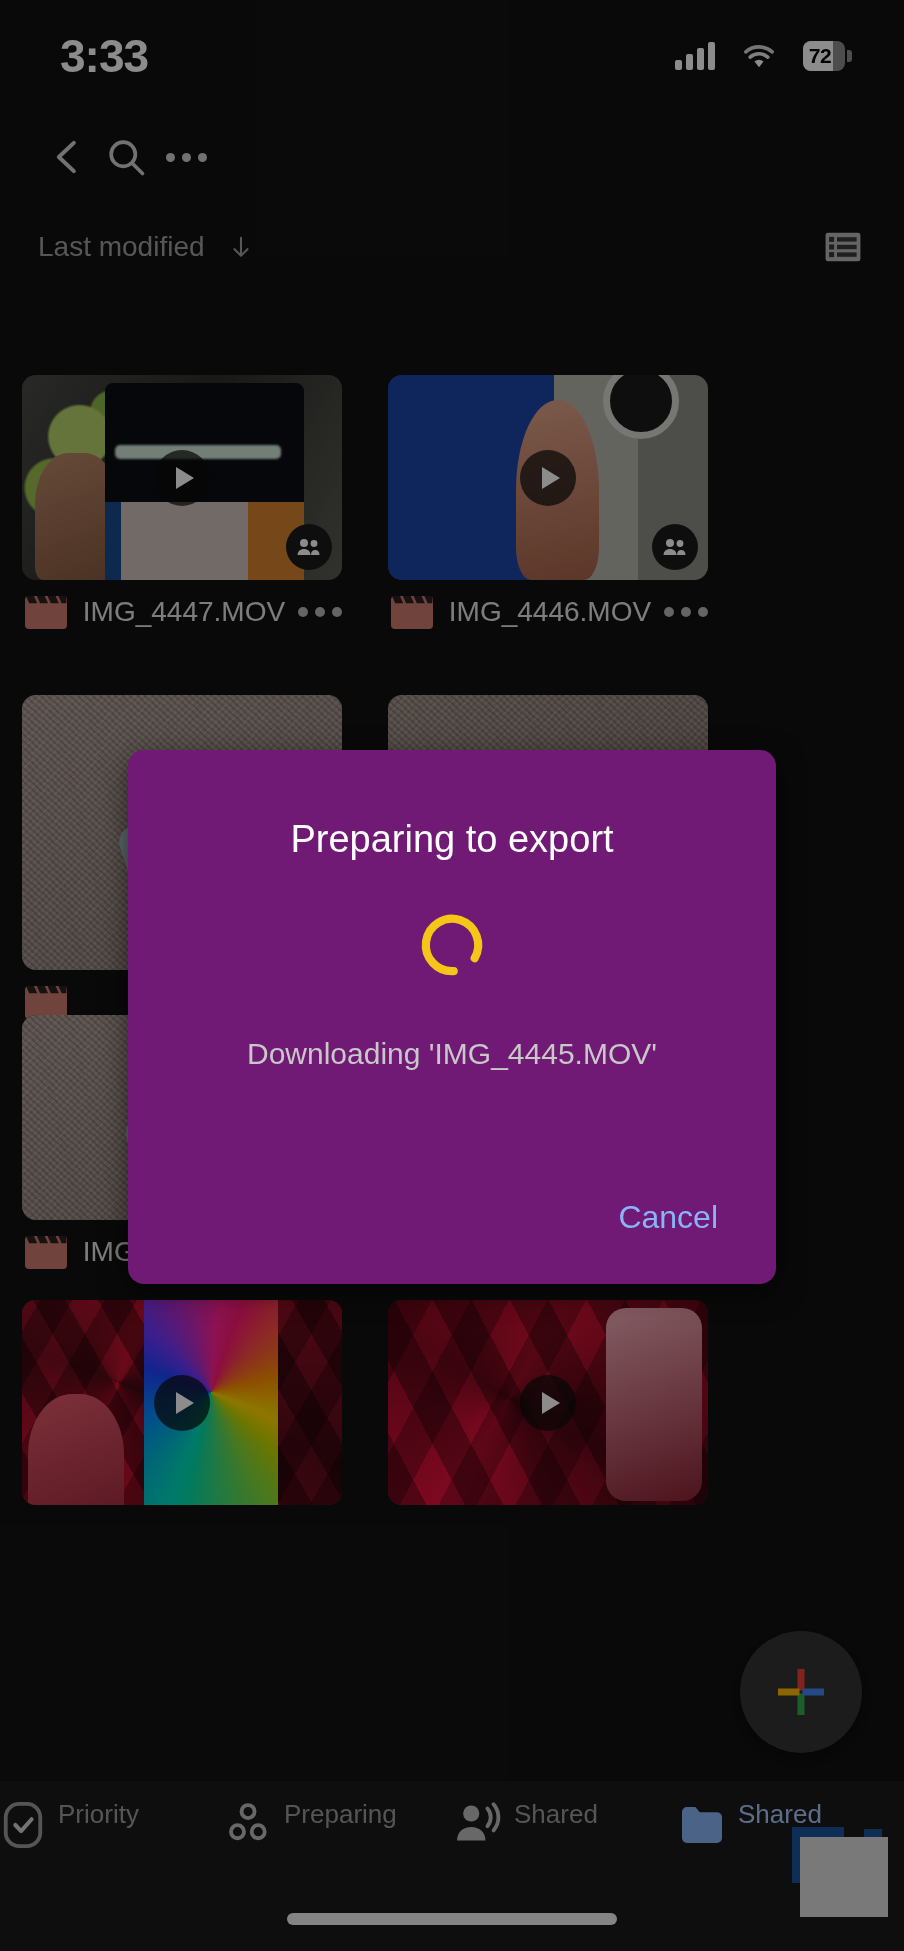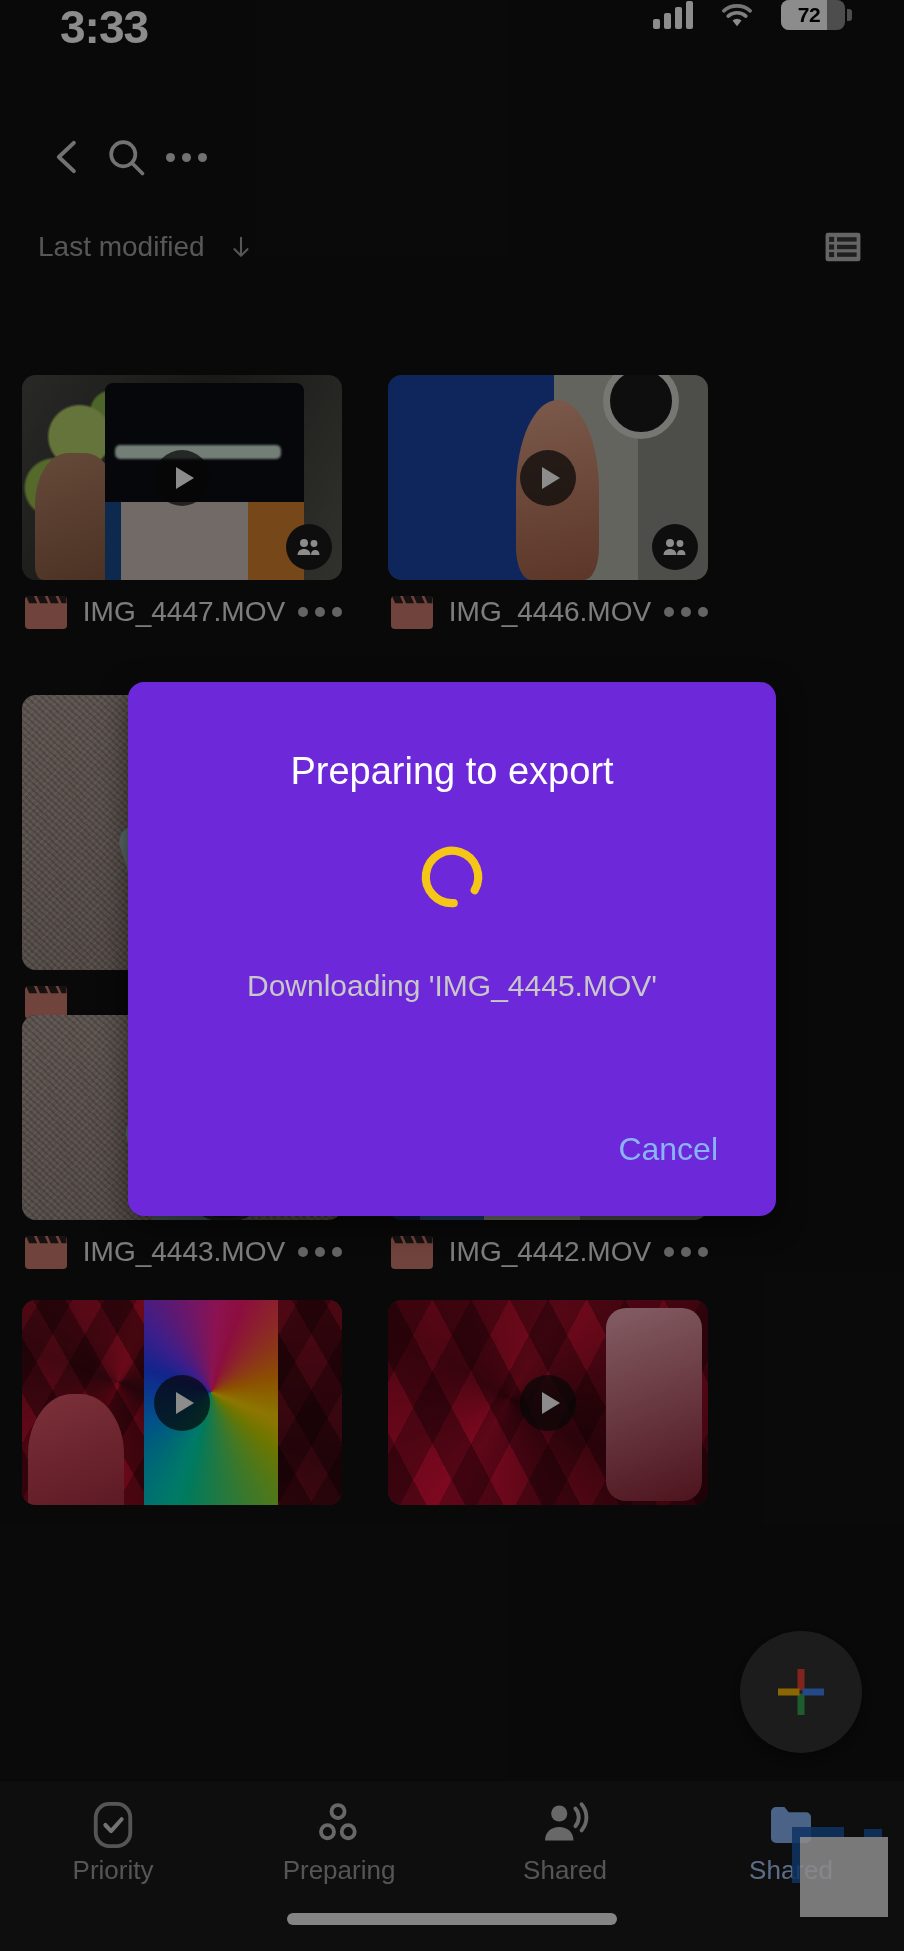--- a/index.html
+++ b/index.html
@@ -11,36 +11,36 @@
   }
   .phone {
     position:absolute; inset:0;
     background:#121212;
     overflow:hidden;
   }
 
   
   .statusbar {
     position:absolute; top:0; left:0; right:0; height:112px;
-    display:flex; align-items:flex-start; justify-content:space-between;
+    display:flex; align-items:center; justify-content:space-between;
     padding:0 52px 0 60px;
     color:#fff;
   }
   .clock { font-size:46px; font-weight:700; letter-spacing:-1px; color:#fff; }
   .sysicons { display:flex; align-items:center; gap:26px; }
 
   .signal { display:flex; align-items:flex-end; gap:4px; height:28px; }
   .signal i { display:block; width:7px; background:#fff; border-radius:2px; }
   .signal i:nth-child(1){height:10px}
   .signal i:nth-child(2){height:16px}
   .signal i:nth-child(3){height:22px}
   .signal i:nth-child(4){height:28px}
 
   .battery {
-    position:relative; width:64px; height:30px;
+    position:relative; width:42px; height:30px;
     border-radius:8px; background:#8c8c8c; overflow:hidden;
     display:flex; align-items:center; justify-content:center;
   }
   .battery .fill { position:absolute; left:0; top:0; bottom:0; width:72%; background:#fff; }
   .battery span { position:relative; font-size:21px; font-weight:700; color:#000; z-index:2; letter-spacing:-0.5px; margin-right:8px;}
   .battery-cap { width:5px; height:12px; background:#8c8c8c; border-radius:0 3px 3px 0; margin-left:2px; }
   .batwrap { display:flex; align-items:center; }
 
   
   .appbar {
@@ -167,38 +167,38 @@
     background:#333434; box-shadow:0 6px 18px rgba(0,0,0,.45);
     display:flex; align-items:center; justify-content:center;
   }
 
   
   .bottomnav{
     position:absolute; left:0; right:0; bottom:0; height:170px;
     background:#1b1b1b;
     display:flex; align-items:flex-start; padding-top:18px;
   }
-  .navitem{ flex:1; display:flex; flex-direction:column; align-items:center; gap:4px; }
+  .navitem{ flex:1; display:flex; flex-direction:row; align-items:flex-start; gap:12px; }
   .navicon{ height:52px; display:flex; align-items:center; justify-content:center;}
   .navlabel{ font-size:26px; color:#9b9b9b; }
   .navitem.active .navlabel{ color:#a8c7fa; }
   .homebar{
     position:absolute; left:50%; transform:translateX(-50%); bottom:26px;
     width:330px; height:12px; border-radius:6px; background:#f1f1f1;
   }
 
   
   .wm{ position:absolute; right:16px; bottom:34px; width:110px; height:96px; opacity:.85;}
   .wmblock{ position:absolute; right:0; bottom:0; width:88px; height:80px; background:#fff; }
 
   
   .scrim{ position:absolute; inset:0; background:rgba(0,0,0,.45); }
   .dialog{
-    position:absolute; left:128px; top:682px; width:648px; height:534px;
-    background:#6d28d9; border-radius:16px;
+    position:absolute; left:128px; top:750px; width:648px; height:534px;
+    background:#701a75; border-radius:16px;
     box-shadow:0 8px 28px rgba(0,0,0,.55);
     padding:0 36px;
   }
   .dlg-title{
     color:#fff; font-size:38px; text-align:center; padding-top:68px;
   }
   .spinner-wrap{ display:flex; justify-content:center; margin-top:48px; }
   .spinner{ width:72px; height:72px; }
   .dlg-msg{
     color:#c8c8c8; font-size:30px; text-align:center; margin-top:56px;

